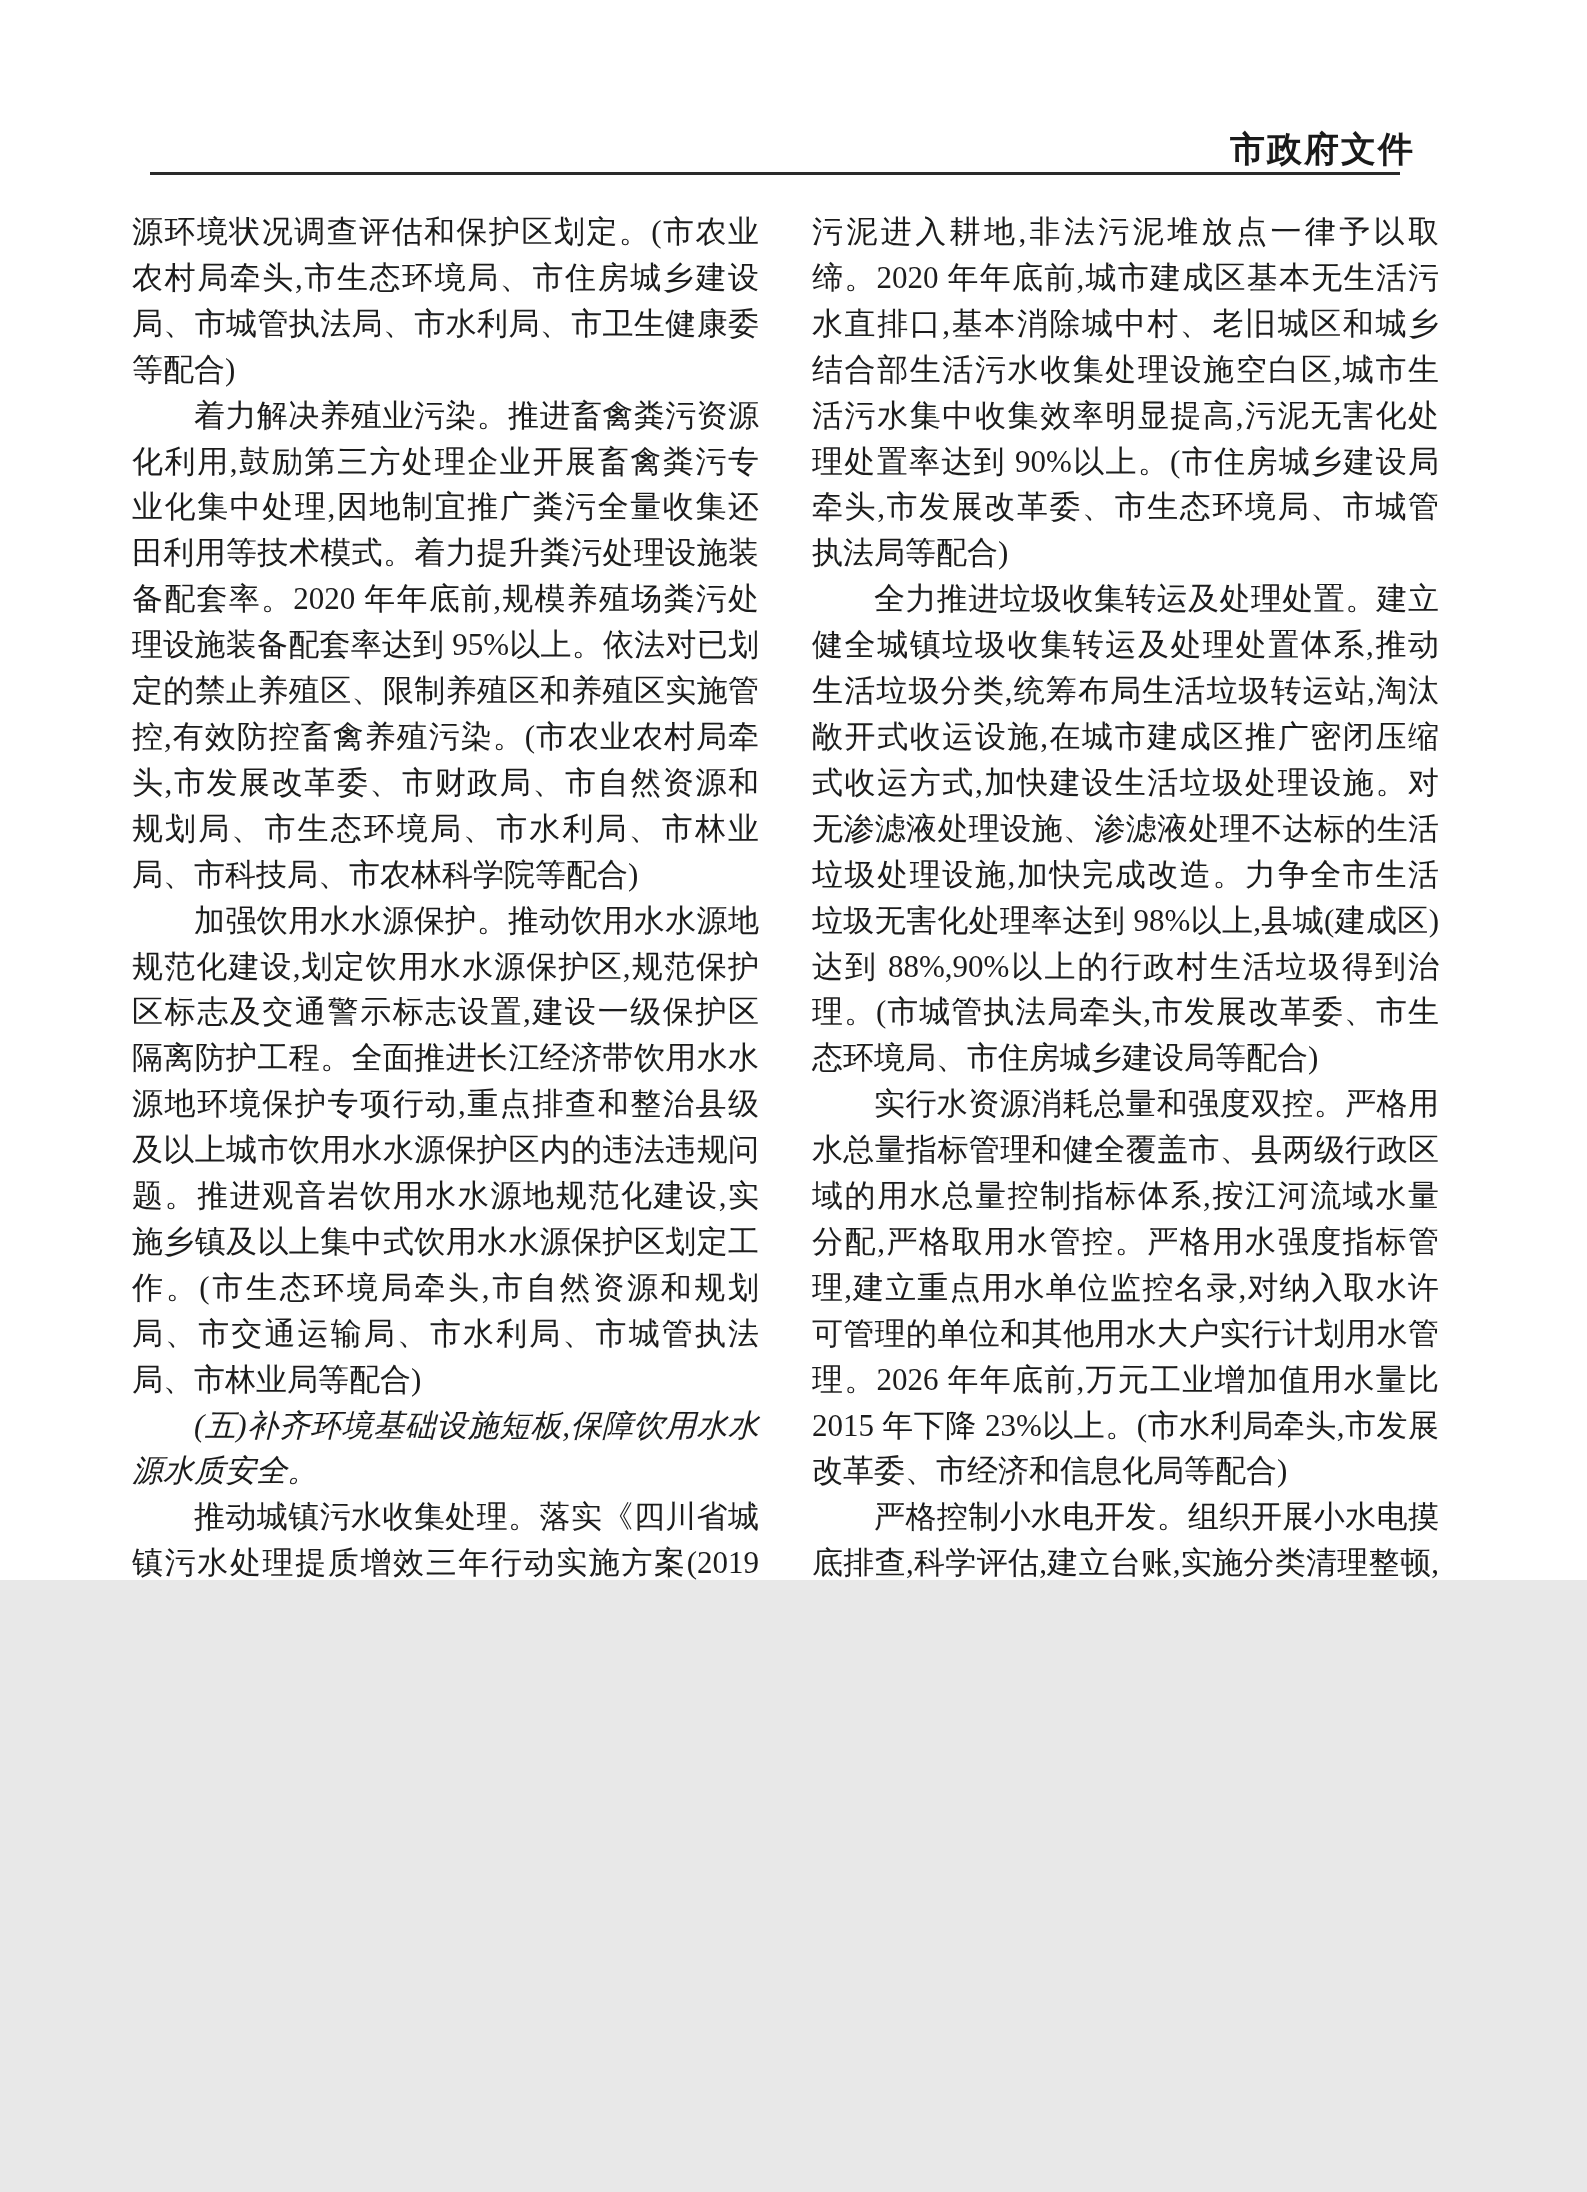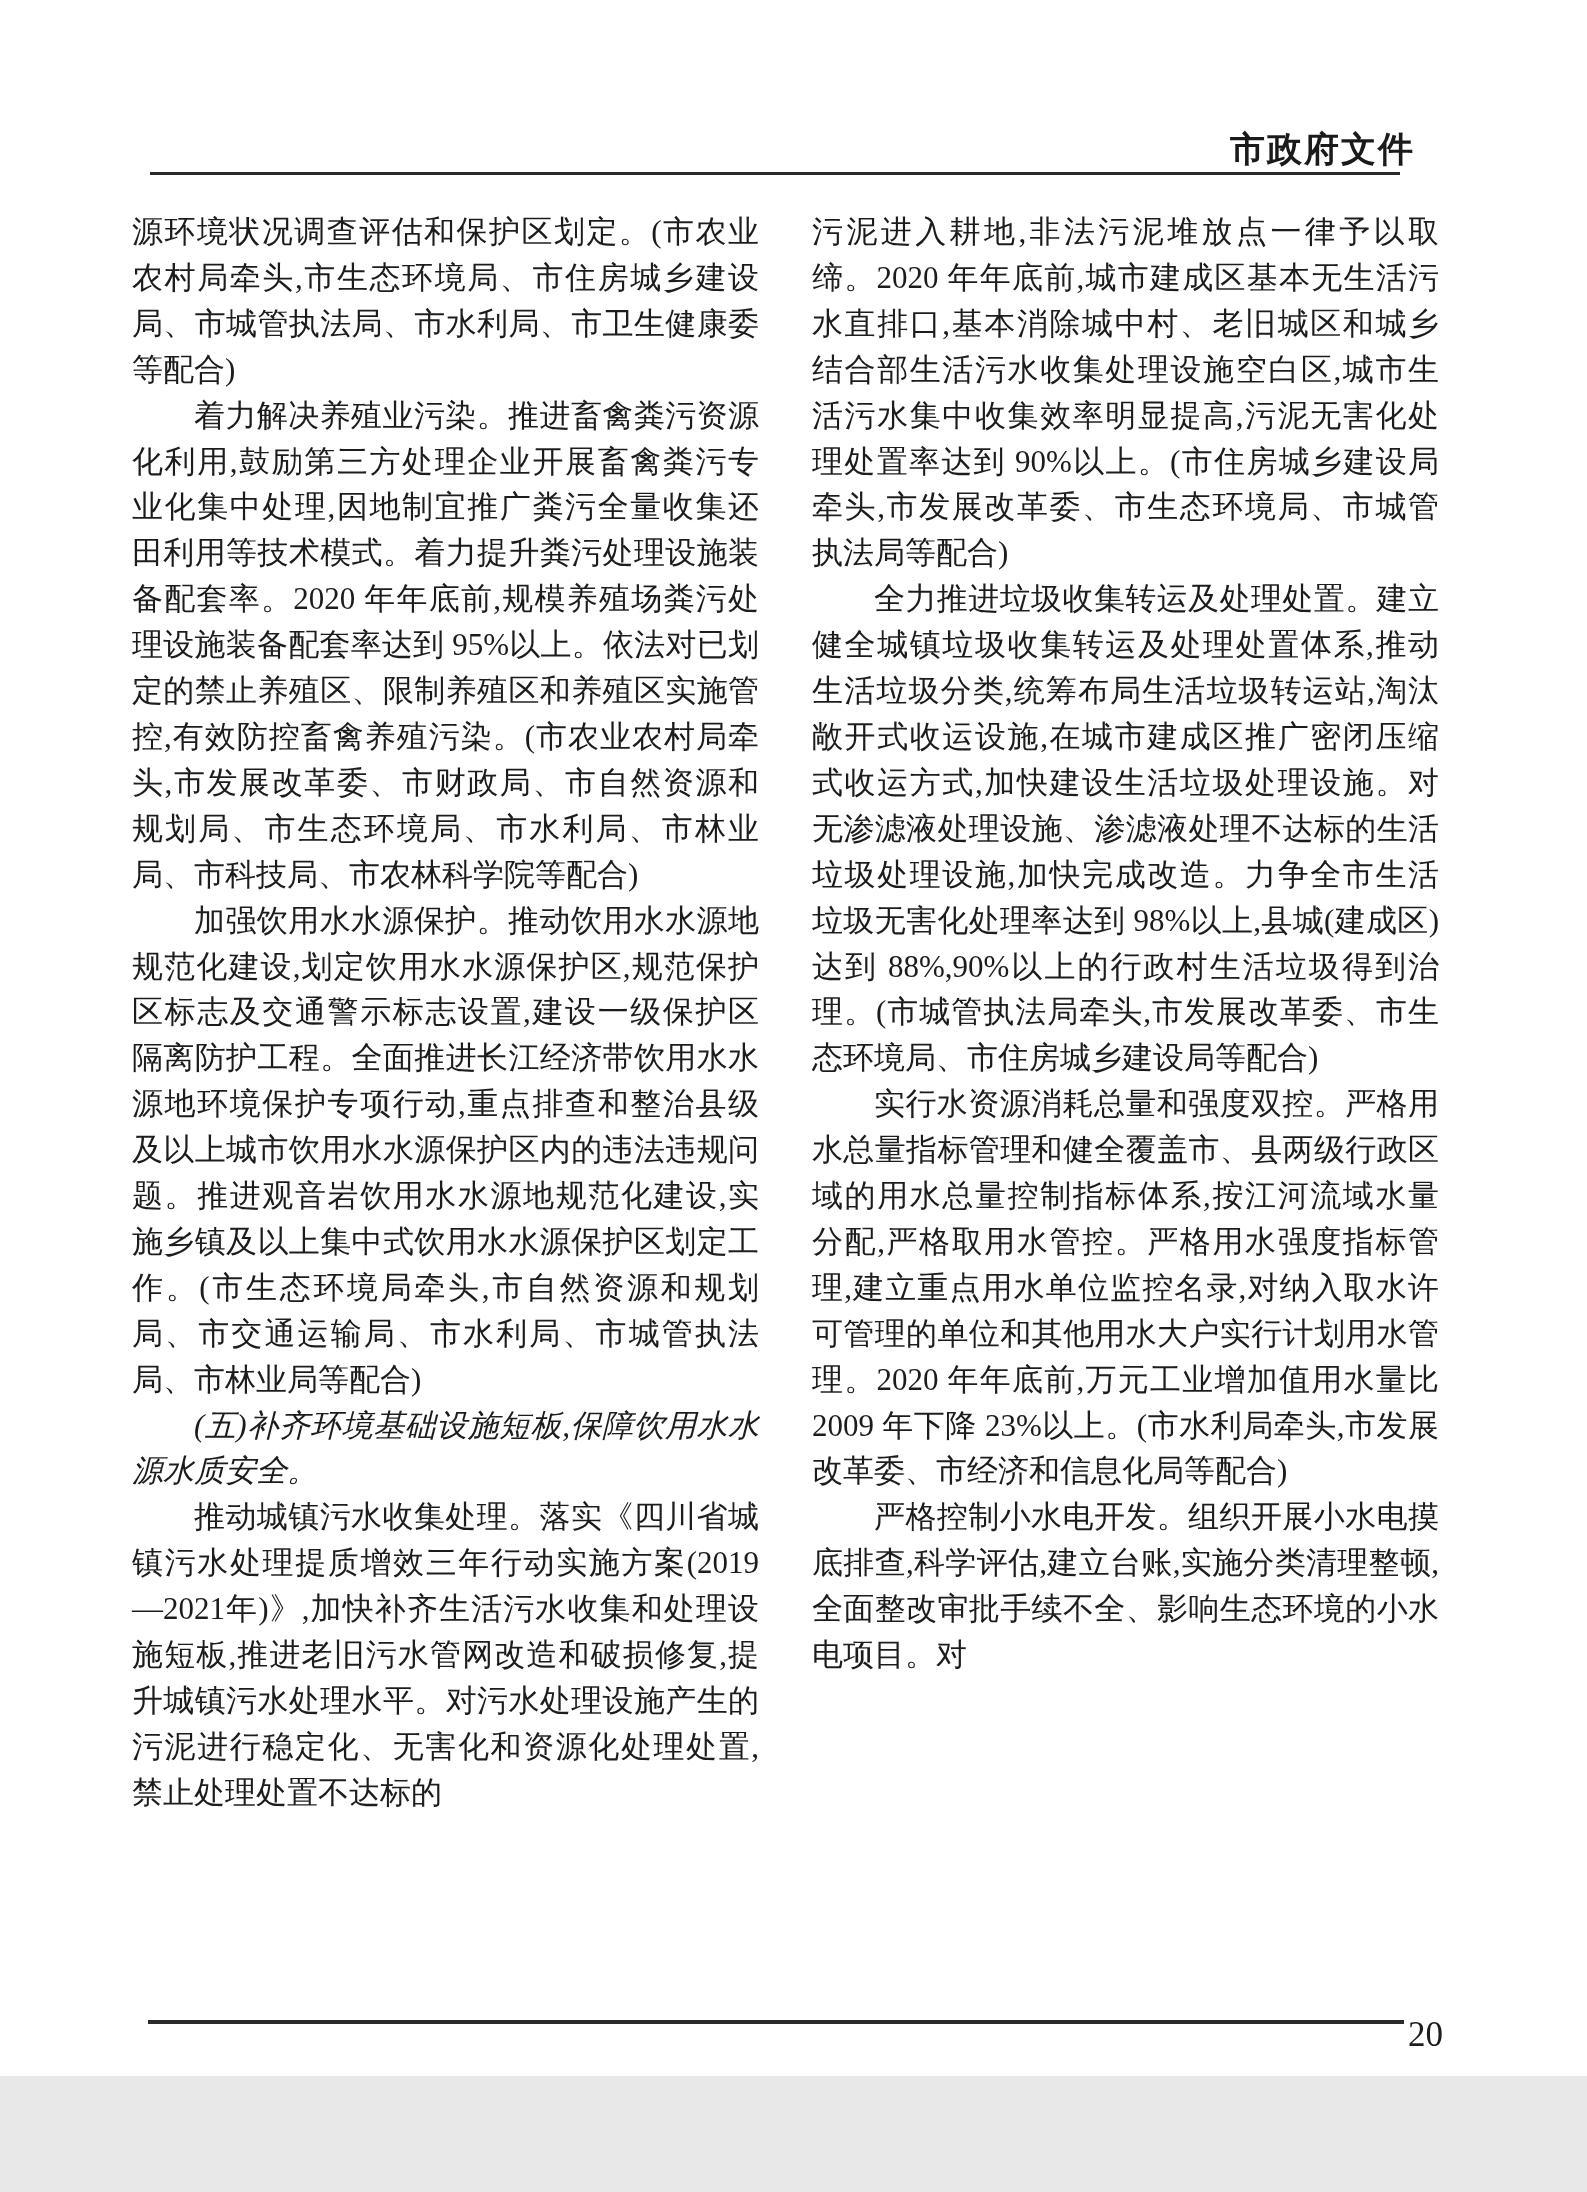--- a/index.html
+++ b/index.html
@@ -1,19 +1,19 @@
 <!DOCTYPE html>
 <html><head>
 <meta charset="utf-8">
 <style>
   html, body { margin: 0; padding: 0; background: #e8e8e8; }
   .page {
     position: relative;
     width: 1587px;
-    height: 2076px;
+    height: 1580px;
     background: #ffffff;
     overflow: hidden;
     font-family: "Liberation Serif", "DejaVu Serif", serif;
     color: #1c1c1c;
   }
 
   
   .header-title {
     position: absolute;
     top: 126px;
@@ -83,21 +83,21 @@
     <div class="column">
         <p class="para"><span>源环境状况调查评估和保护区划定。(市农业农村局牵头,市生态环境局、市住房城乡建设局、市城管执法局、市水利局、市卫生健康委等配合)</span></p>
         <p class="para indent"><span>着力解决养殖业污染。推进畜禽粪污资源化利用,鼓励第三方处理企业开展畜禽粪污专业化集中处理,因地制宜推广粪污全量收集还田利用等技术模式。着力提升粪污处理设施装备配套率。2020 年年底前,规模养殖场粪污处理设施装备配套率达到 95%以上。依法对已划定的禁止养殖区、限制养殖区和养殖区实施管控,有效防控畜禽养殖污染。(市农业农村局牵头,市发展改革委、市财政局、市自然资源和规划局、市生态环境局、市水利局、市林业局、市科技局、市农林科学院等配合)</span></p>
         <p class="para indent"><span>加强饮用水水源保护。推动饮用水水源地规范化建设,划定饮用水水源保护区,规范保护区标志及交通警示标志设置,建设一级保护区隔离防护工程。全面推进长江经济带饮用水水源地环境保护专项行动,重点排查和整治县级及以上城市饮用水水源保护区内的违法违规问题。推进观音岩饮用水水源地规范化建设,实施乡镇及以上集中式饮用水水源保护区划定工作。(市生态环境局牵头,市自然资源和规划局、市交通运输局、市水利局、市城管执法局、市林业局等配合)</span></p>
         <p class="para indent"><span class="kai">(五)补齐环境基础设施短板,保障饮用水水源水质安全。</span></p>
         <p class="para indent"><span>推动城镇污水收集处理。落实《四川省城镇污水处理提质增效三年行动实施方案(2019—2021年)》,加快补齐生活污水收集和处理设施短板,推进老旧污水管网改造和破损修复,提升城镇污水处理水平。对污水处理设施产生的污泥进行稳定化、无害化和资源化处理处置,禁止处理处置不达标的</span></p>
       </div>
     <div class="column">
         <p class="para"><span>污泥进入耕地,非法污泥堆放点一律予以取缔。2020 年年底前,城市建成区基本无生活污水直排口,基本消除城中村、老旧城区和城乡结合部生活污水收集处理设施空白区,城市生活污水集中收集效率明显提高,污泥无害化处理处置率达到 90%以上。(市住房城乡建设局牵头,市发展改革委、市生态环境局、市城管执法局等配合)</span></p>
         <p class="para indent"><span>全力推进垃圾收集转运及处理处置。建立健全城镇垃圾收集转运及处理处置体系,推动生活垃圾分类,统筹布局生活垃圾转运站,淘汰敞开式收运设施,在城市建成区推广密闭压缩式收运方式,加快建设生活垃圾处理设施。对无渗滤液处理设施、渗滤液处理不达标的生活垃圾处理设施,加快完成改造。力争全市生活垃圾无害化处理率达到 98%以上,县城(建成区)达到 88%,90%以上的行政村生活垃圾得到治理。(市城管执法局牵头,市发展改革委、市生态环境局、市住房城乡建设局等配合)</span></p>
-        <p class="para indent"><span>实行水资源消耗总量和强度双控。严格用水总量指标管理和健全覆盖市、县两级行政区域的用水总量控制指标体系,按江河流域水量分配,严格取用水管控。严格用水强度指标管理,建立重点用水单位监控名录,对纳入取水许可管理的单位和其他用水大户实行计划用水管理。2020 年年底前,万元工业增加值用水量比 2009 年下降 23%以上。(市水利局牵头,市发展改革委、市经济和信息化局等配合)</span></p>
+        <p class="para indent"><span>实行水资源消耗总量和强度双控。严格用水总量指标管理和健全覆盖市、县两级行政区域的用水总量控制指标体系,按江河流域水量分配,严格取用水管控。严格用水强度指标管理,建立重点用水单位监控名录,对纳入取水许可管理的单位和其他用水大户实行计划用水管理。2026 年年底前,万元工业增加值用水量比 2015 年下降 23%以上。(市水利局牵头,市发展改革委、市经济和信息化局等配合)</span></p>
         <p class="para indent"><span>严格控制小水电开发。组织开展小水电摸底排查,科学评估,建立台账,实施分类清理整顿,全面整改审批手续不全、影响生态环境的小水电项目。对</span></p>
       </div>
   </div>
 
   <div class="footer-rule"></div>
   <div class="page-number">20</div>
 
 </div>
 
 </body></html>

